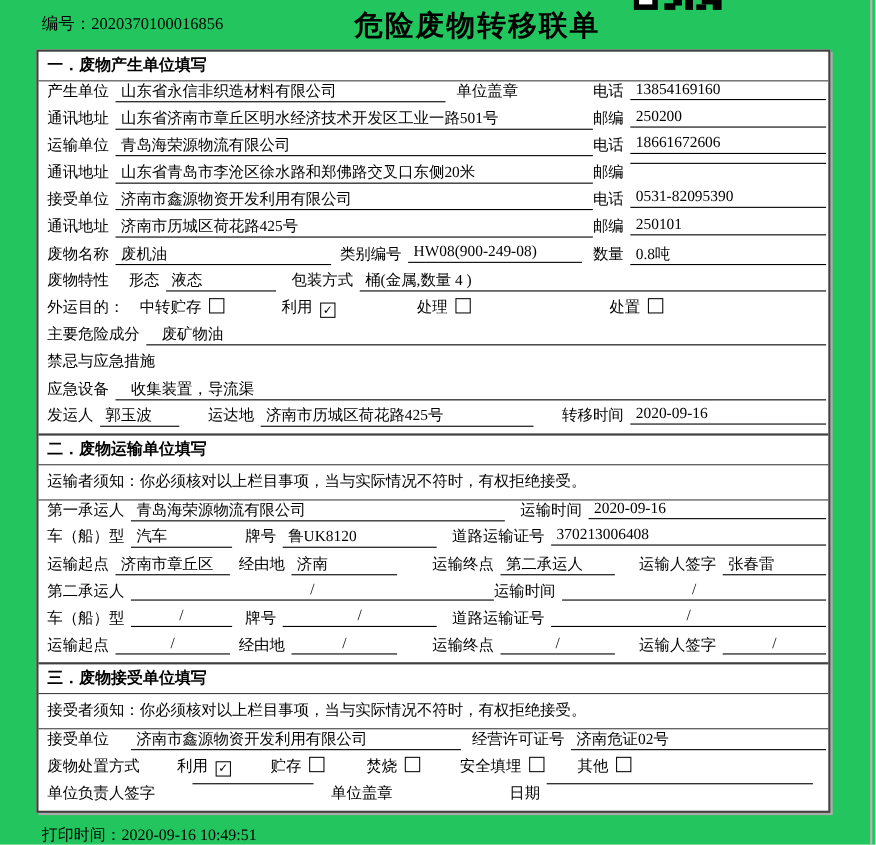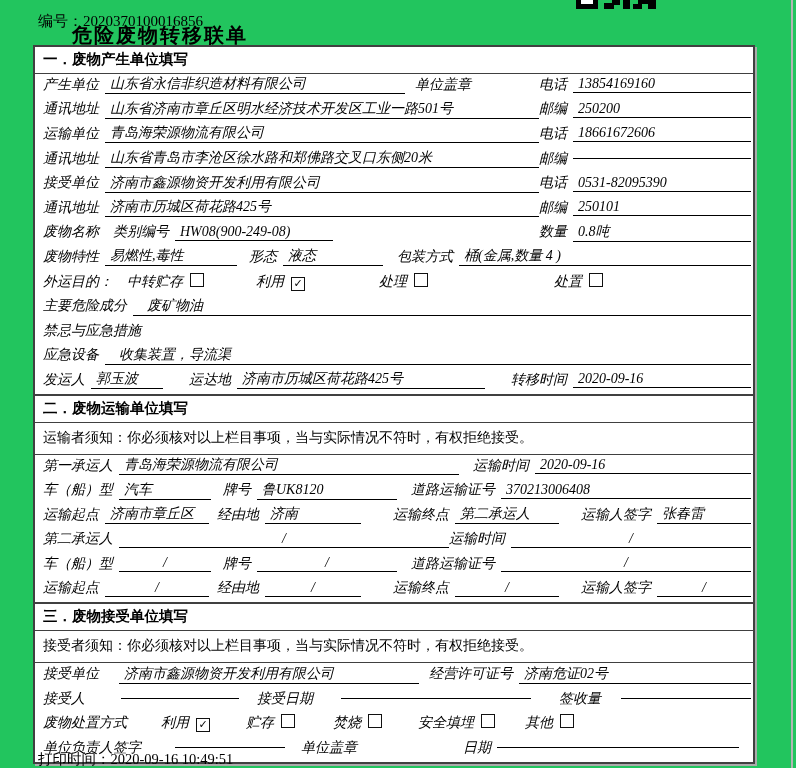--- a/index.html
+++ b/index.html
@@ -1,31 +1,31 @@
 <!DOCTYPE html>
 <html><head>
 <meta charset="utf-8">
 <style>
   html,body{margin:0;padding:0;background:#fff;}
   .page{position:relative;width:796px;height:768px;background:#22c55e;overflow:hidden;
         font-family:"Liberation Serif","DejaVu Serif",serif;color:#000;font-size:14px;}
   .serial{position:absolute;left:38px;top:12px;font-size:15px;white-space:nowrap;}
-  .doc-title{position:absolute;left:72px;top:6px;width:724px;
-             font-size:20px;font-weight:bold;letter-spacing:2px;
-             font-family:"Liberation Sans","DejaVu Sans",sans-serif;margin-top:16px;}
+  .doc-title{position:absolute;left:72px;top:6px;width:724px;text-align:center;
+             font-size:26px;font-weight:bold;letter-spacing:2px;
+             font-family:"Liberation Sans","DejaVu Sans",sans-serif;}
   .qr{position:absolute;left:576px;top:0;}
   .edge-line{position:absolute;right:3px;top:0;bottom:0;width:2px;background:#b5b5b5;}
   .form{position:absolute;left:33px;top:45px;width:722px;border:2px solid #404040;
         box-shadow:2px 2px 0 #ababab;background:#fff;box-sizing:border-box;}
   .sec-hdr{font-family:Liberation Mono, monospace;font-weight:bold;
            font-size:14.5px;padding:3px 8px 4px 8px;border-bottom:1.5px solid #404040;}
   .sec-hdr.mid{border-top:2px solid #404040;}
   .notice{padding:6px 8px 7px 8px;border-bottom:1.5px solid #404040;white-space:nowrap;}
-  .row{display:flex;align-items:center;height:24.6px;padding:0 2px 3px 8px;
-       white-space:nowrap;box-sizing:border-box;font-style:italic;}
+  .row{display:flex;align-items:flex-start;height:24.6px;padding:0 2px 3px 8px;
+       white-space:nowrap;box-sizing:border-box;}
   .lbl{padding-right:6px;flex-shrink:0;}
   .val{border-bottom:1px solid #000;padding:0 5px;box-sizing:border-box;flex-shrink:0;
        overflow:hidden;}
   .fill{flex:1 1 auto;}
   .ctr{text-align:center;}
   .cb{display:inline-block;width:12px;height:12px;border:1.5px solid #111;
       font-size:11px;line-height:12px;text-align:center;vertical-align:-1px;
       margin-left:7px;font-family:"DejaVu Sans",sans-serif;}
   .print-time{position:absolute;left:38px;top:750px;font-size:14.5px;white-space:nowrap;}
 </style>
@@ -93,29 +93,29 @@
 
     <div class="row">
       <span class="lbl">通讯地址</span>
       <span class="val" style="width:434px">济南市历城区荷花路425号</span>
       <span class="lbl" style="margin-left:auto">邮编</span>
       <span class="val" style="width:178px">250101</span>
     </div>
 
     <div class="row">
       <span class="lbl">废物名称</span>
+      <span class="val" style="width:196px">废机油</span>
       <span class="lbl" style="margin-left:8px">类别编号</span>
       <span class="val" style="width:158px">HW08(900-249-08)</span>
       <span class="lbl" style="margin-left:auto">数量</span>
       <span class="val" style="width:178px">0.8吨</span>
     </div>
 
     <div class="row">
       <span class="lbl">废物特性</span>
-      <span class="val" style="width:132px">易燃性,毒性</span>
       <span class="lbl" style="margin-left:12px">形态</span>
       <span class="val" style="width:100px">液态</span>
       <span class="lbl" style="margin-left:14px">包装方式</span>
       <span class="val fill">桶(金属,数量 4 )</span>
     </div>
 
     <div class="row">
       <span class="lbl">外运目的：</span>
       <span style="margin-left:8px"><span>中转贮存</span><span class="cb"></span></span>
       <span style="margin-left:52px"><span>利用</span><span class="cb">✓</span></span>
@@ -208,28 +208,20 @@
 
     <div class="notice"><span>接受者须知：</span><span>你必须核对以上栏目事项，当与实际情况不符时，有权拒绝接受。</span></div>
 
     <div class="row">
       <span class="lbl">接受单位</span>
       <span class="val" style="width:300px;margin-left:14px">济南市鑫源物资开发利用有限公司</span>
       <span class="lbl" style="margin-left:10px">经营许可证号</span>
       <span class="val fill">济南危证02号</span>
     </div>
 
-    <div class="row">
-      <span class="lbl">接受人</span>
-      <span class="val" style="width:118px;margin-left:30px"></span>
-      <span class="lbl" style="margin-left:18px">接受日期</span>
-      <span class="val" style="width:190px;margin-left:22px"></span>
-      <span class="lbl" style="margin-left:28px">签收量</span>
-      <span class="val fill" style="margin-left:14px"></span>
-    </div>
 
     <div class="row">
       <span class="lbl">废物处置方式</span>
       <span style="margin-left:28px"><span>利用</span><span class="cb">✓</span></span>
       <span style="margin-left:36px"><span>贮存</span><span class="cb"></span></span>
       <span style="margin-left:38px"><span>焚烧</span><span class="cb"></span></span>
       <span style="margin-left:36px"><span>安全填埋</span><span class="cb"></span></span>
       <span style="margin-left:30px"><span>其他</span><span class="cb"></span></span>
     </div>
 

